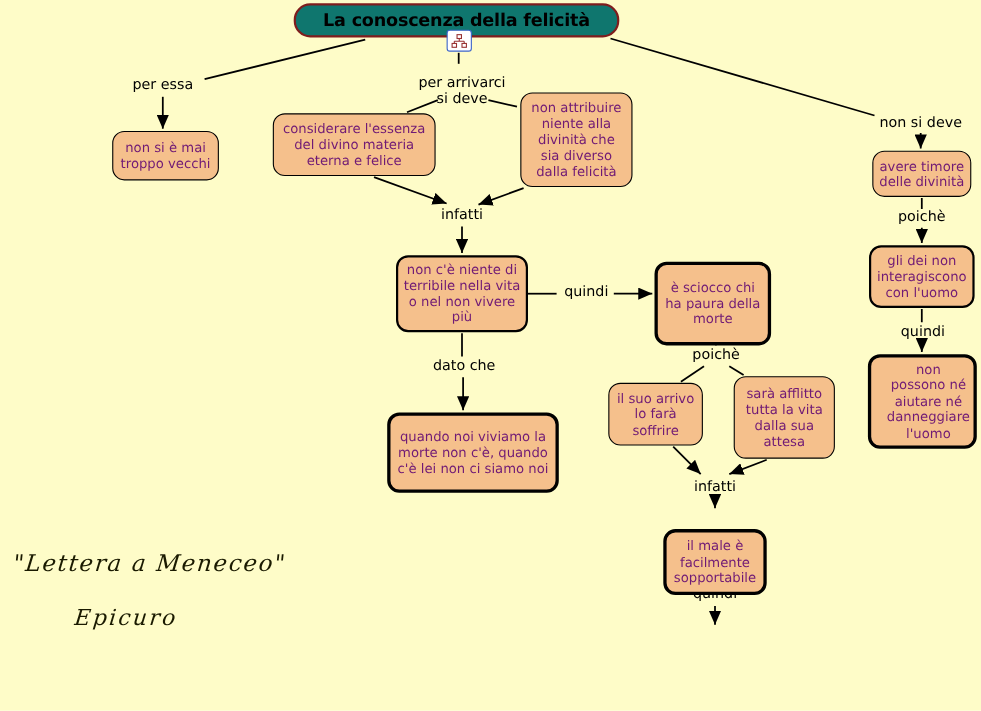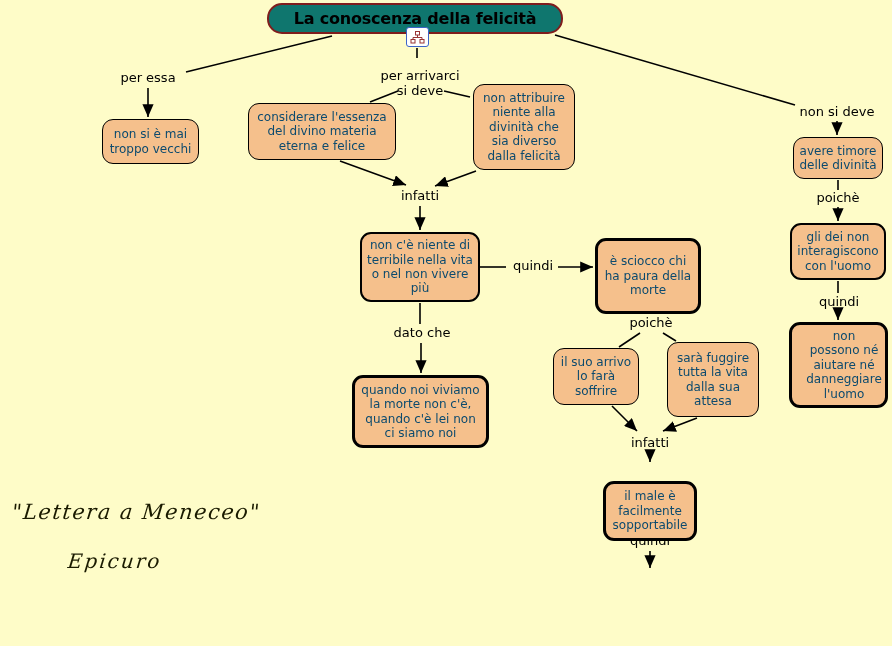--- a/index.html
+++ b/index.html
@@ -19,21 +19,21 @@
     white-space:nowrap; box-sizing:border-box;
   }
   .icon-box {
     position:absolute; left:406px; top:27px; width:23px; height:20px;
     background:#FFFFFF; border:1px solid #3C64C8; border-radius:3px;
     display:flex; align-items:center; justify-content:center; box-sizing:border-box;
   }
   .node {
     position:absolute; background:#F5C08C; border:1.5px solid #000; border-radius:11px;
     display:flex; align-items:center; justify-content:center; text-align:center;
-    font-size:12px; line-height:1.2; color:#0c4a6e; padding:3px 5px; box-sizing:border-box;
+    font-size:12px; line-height:1.2; color:#701a75; padding:3px 5px; box-sizing:border-box;
   }
   .node.b2 { border-width:2px; }
   .node.b3 { border-width:3px; }
   .lbl {
     position:absolute; font-size:13px; color:#000; text-align:center; line-height:1.15;
   }
   .script-line {
     position:absolute; color:#1a1a00;
     font-family:"DejaVu Serif", "Liberation Serif", serif;
     font-style:italic; transform:skewX(-6deg);
@@ -116,21 +116,21 @@
   <div class="lbl" style="left:809px; top:295px; width:60px;">quindi</div>
 
   <div class="node" style="left:102px; top:119px; width:97px;  height:45px;">non si è mai troppo vecchi</div>
   <div class="node" style="left:248px; top:103px; width:148px; height:57px;">considerare l'essenza del divino materia eterna e felice</div>
   <div class="node" style="left:473px; top:84px;  width:102px; height:86px;">non attribuire niente alla divinità che sia diverso dalla felicità</div>
   <div class="node b2" style="left:360px; top:232px; width:120px; height:70px;">non c'è niente di terribile nella vita o nel non vivere più</div>
   <div class="node b3" style="left:595px; top:238px; width:106px; height:76px;">è sciocco chi ha paura della morte</div>
   <div class="node" style="left:793px; top:137px; width:90px;  height:42px;">avere timore delle divinità</div>
   <div class="node b2" style="left:790px; top:223px; width:96px;  height:57px;">gli dei non interagiscono con l'uomo</div>
   <div class="node b3" style="left:789px; top:322px; width:99px;  height:86px;padding-left:16px;">non possono né aiutare né danneggiare l'uomo</div>
-  <div class="node b3" style="left:352px; top:375px; width:137px; height:73px;">quando noi viviamo la morte non c'è, quando c'è lei non ci siamo noi</div>
+  <div class="node b3" style="left:352px; top:375px; width:156px; height:73px;">quando noi viviamo la morte non c'è, quando c'è lei non ci siamo noi</div>
   <div class="node" style="left:553px; top:348px; width:86px;  height:57px;">il suo arrivo lo farà soffrire</div>
-  <div class="node" style="left:667px; top:342px; width:92px;  height:75px;">sarà fuggire tutta la vita dalla sua attesa</div>
+  <div class="node" style="left:667px; top:342px; width:92px;  height:75px;">sarà afflitto tutta la vita dalla sua attesa</div>
   <div class="node b3" style="left:603px; top:464px; width:94px;  height:60px;margin-top:17px;">il male è facilmente sopportabile</div>
 
   <div class="script-line quote-line">"Lettera a Meneceo"</div>
   <div class="script-line author-line">Epicuro</div>
 
 </div>
 
 </body></html>

